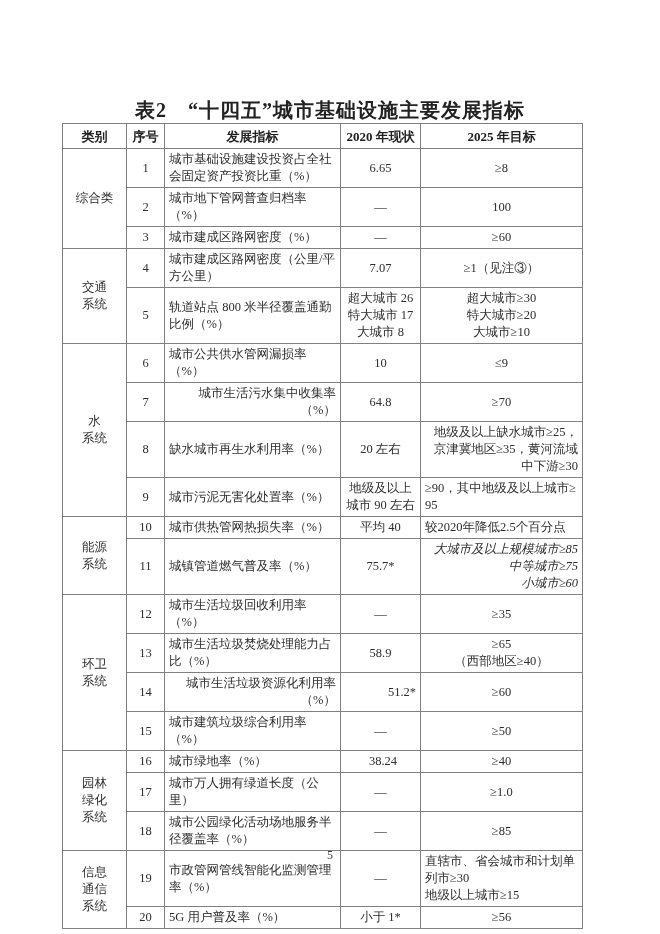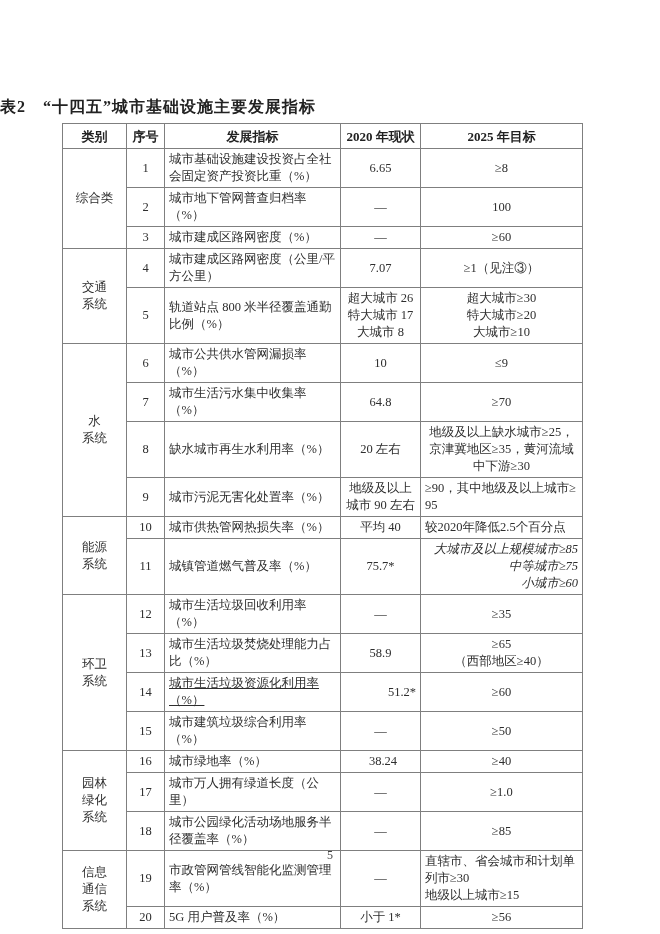--- a/index.html
+++ b/index.html
@@ -14,22 +14,22 @@
     background: #ffffff;
     font-family: "Liberation Serif", "DejaVu Serif", serif;
     color: #2e2e2e;
     overflow: hidden;
   }
   .doc-title {
     position: absolute;
     top: 97px;
     left: 0;
     width: 660px;
-    text-align: left;
-    font-size: 16px;
+    text-align: center;
+    font-size: 20px;
     font-weight: bold;
     letter-spacing: 1px;
     color: #222222;
   }
   table.indicators {
     position: absolute;
     left: 62px;
     top: 123px;
     width: 520px;
     border-collapse: collapse;
@@ -140,29 +140,29 @@
         <tr>
           <td class="cat" rowspan="4">水
 系统</td>
           <td class="no" style="text-align: center;">6</td>
           <td class="ind" style="text-align: left;">城市公共供水管网漏损率（%）</td>
           <td class="val" style="text-align: center;">10</td>
           <td class="val" style="text-align: center;">≤9</td>
         </tr>
         <tr>
           <td class="no" style="text-align: center;">7</td>
-          <td class="ind" style="text-align: left;">城市生活污水集中收集率（%）</td>
+          <td class="ind" style="text-align: right;">城市生活污水集中收集率（%）</td>
           <td class="val" style="text-align: center;">64.8</td>
           <td class="val" style="text-align: center;">≥70</td>
         </tr>
         <tr>
           <td class="no" style="text-align: center;">8</td>
           <td class="ind" style="text-align: left;">缺水城市再生水利用率（%）</td>
           <td class="val" style="text-align: center;">20 左右</td>
-          <td class="val" style="text-align: center;">地级及以上缺水城市≥25，京津冀地区≥35，黄河流域中下游≥30</td>
+          <td class="val" style="text-align: right;">地级及以上缺水城市≥25，京津冀地区≥35，黄河流域中下游≥30</td>
         </tr>
         <tr>
           <td class="no" style="text-align: center;">9</td>
           <td class="ind" style="text-align: left;">城市污泥无害化处置率（%）</td>
           <td class="val" style="text-align: center;">地级及以上
 城市 90 左右</td>
           <td class="val" style="text-align: left;">≥90，其中地级及以上城市≥95</td>
         </tr>
         <tr>
           <td class="cat" rowspan="2">能源
@@ -190,21 +190,21 @@
         </tr>
         <tr>
           <td class="no" style="text-align: center;">13</td>
           <td class="ind" style="text-align: left;">城市生活垃圾焚烧处理能力占比（%）</td>
           <td class="val" style="text-align: center;">58.9</td>
           <td class="val" style="text-align: center;">≥65
 （西部地区≥40）</td>
         </tr>
         <tr>
           <td class="no" style="text-align: center;">14</td>
-          <td class="ind" style="text-align: left; text-decoration: underline;">城市生活垃圾资源化利用率（%）</td>
+          <td class="ind" style="text-align: right;">城市生活垃圾资源化利用率（%）</td>
           <td class="val" style="text-align: right;">51.2*</td>
           <td class="val" style="text-align: center;">≥60</td>
         </tr>
         <tr>
           <td class="no" style="text-align: center;">15</td>
           <td class="ind" style="text-align: left;">城市建筑垃圾综合利用率（%）</td>
           <td class="val" style="text-align: center;">—</td>
           <td class="val" style="text-align: center;">≥50</td>
         </tr>
         <tr>

